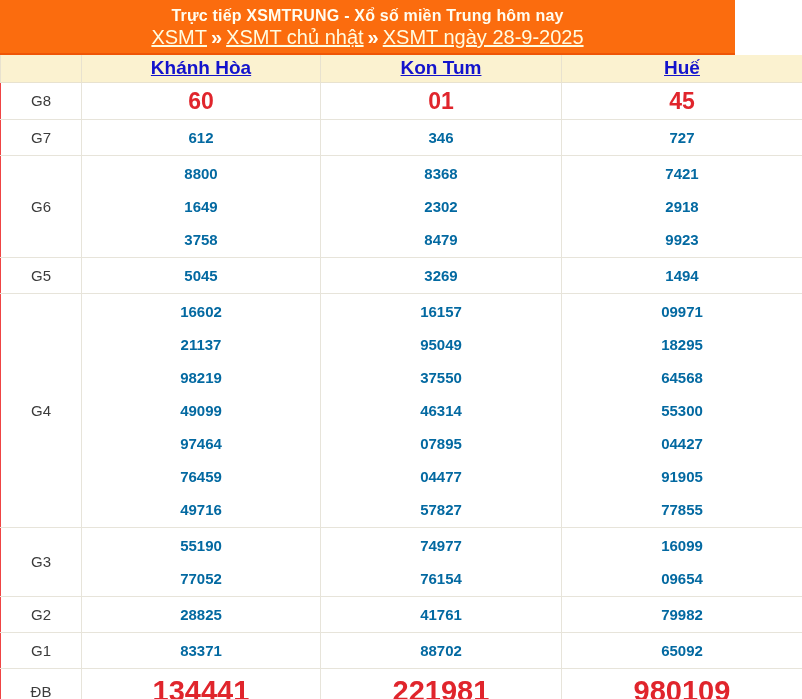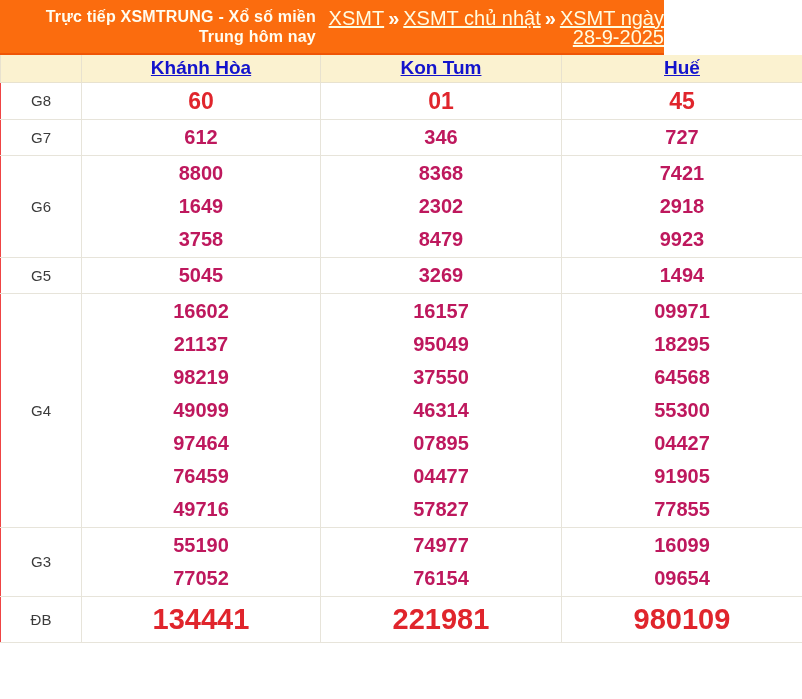--- a/index.html
+++ b/index.html
@@ -1,24 +1,23 @@
 <!DOCTYPE html>
 <html><head>
 <meta charset="utf-8">
 <style>
   * { margin:0; padding:0; box-sizing:border-box; }
   html,body { width:802px; height:699px; background:#fff; overflow:hidden;
               font-family:"Liberation Sans", sans-serif; }
 
   
   .banner {
-    width:664px; height:55px; background:#fb6c0e;
-    display:flex; flex-direction:row; align-items:center; justify-content:center;
+    width:735px; height:55px; background:#fb6c0e;
+    display:flex; flex-direction:column; align-items:center; justify-content:center;
     border-bottom:2px solid #ef5606;
-    text-align:right;
   }
   .banner-title {
     color:#fffdf0; font-size:16px; font-weight:bold; line-height:20px;
     letter-spacing:.2px;
   }
   .breadcrumb {
     margin-top:2px; font-size:20px; color:#fffce0; line-height:19px;
   }
   .breadcrumb a {
     color:#fffce0; text-decoration:underline; cursor:pointer;
@@ -46,21 +45,21 @@
 
   tbody td {
     border:1px solid #e7e4da; border-left:none; text-align:center;
     vertical-align:middle; padding:1px 0;
   }
   tbody td:first-child { border-left:1px solid #ef4444; }
   td.label-cell {
     color:#3c3c3c; font-size:15px; font-weight:normal;
   }
   td.num-cell .num {
-    font-size:20px; font-weight:bold; color:#be185d; line-height:33px;
+    font-size:15px; font-weight:bold; color:#0369a1; line-height:33px;
   }
   tr.row-single td { height:36px; }
   tr.row-g5 td, tr.row-g2 td, tr.row-g1 td { height:34px; }
 
   tr.style-red-medium td.num-cell .num {
     color:#e0252c; font-size:23px; line-height:34px;
   }
   tr.style-red-large td { height:45px; }
   tr.style-red-large td.num-cell .num {
     color:#e0252c; font-size:29px; line-height:43px;
@@ -190,20 +189,44 @@
         </td>
         <td class="num-cell">
           <div class="num">74977</div>
           <div class="num">76154</div>
         </td>
         <td class="num-cell">
           <div class="num">16099</div>
           <div class="num">09654</div>
         </td>
       </tr>
+      <tr class="style-normal row-g2">
+        <td class="label-cell">G2</td>
+        <td class="num-cell">
+          <div class="num">28825</div>
+        </td>
+        <td class="num-cell">
+          <div class="num">41761</div>
+        </td>
+        <td class="num-cell">
+          <div class="num">79982</div>
+        </td>
+      </tr>
+      <tr class="style-normal row-g1">
+        <td class="label-cell">G1</td>
+        <td class="num-cell">
+          <div class="num">83371</div>
+        </td>
+        <td class="num-cell">
+          <div class="num">88702</div>
+        </td>
+        <td class="num-cell">
+          <div class="num">65092</div>
+        </td>
+      </tr>
       <tr class="style-red-large">
         <td class="label-cell">ĐB</td>
         <td class="num-cell">
           <div class="num">134441</div>
         </td>
         <td class="num-cell">
           <div class="num">221981</div>
         </td>
         <td class="num-cell">
           <div class="num">980109</div>

